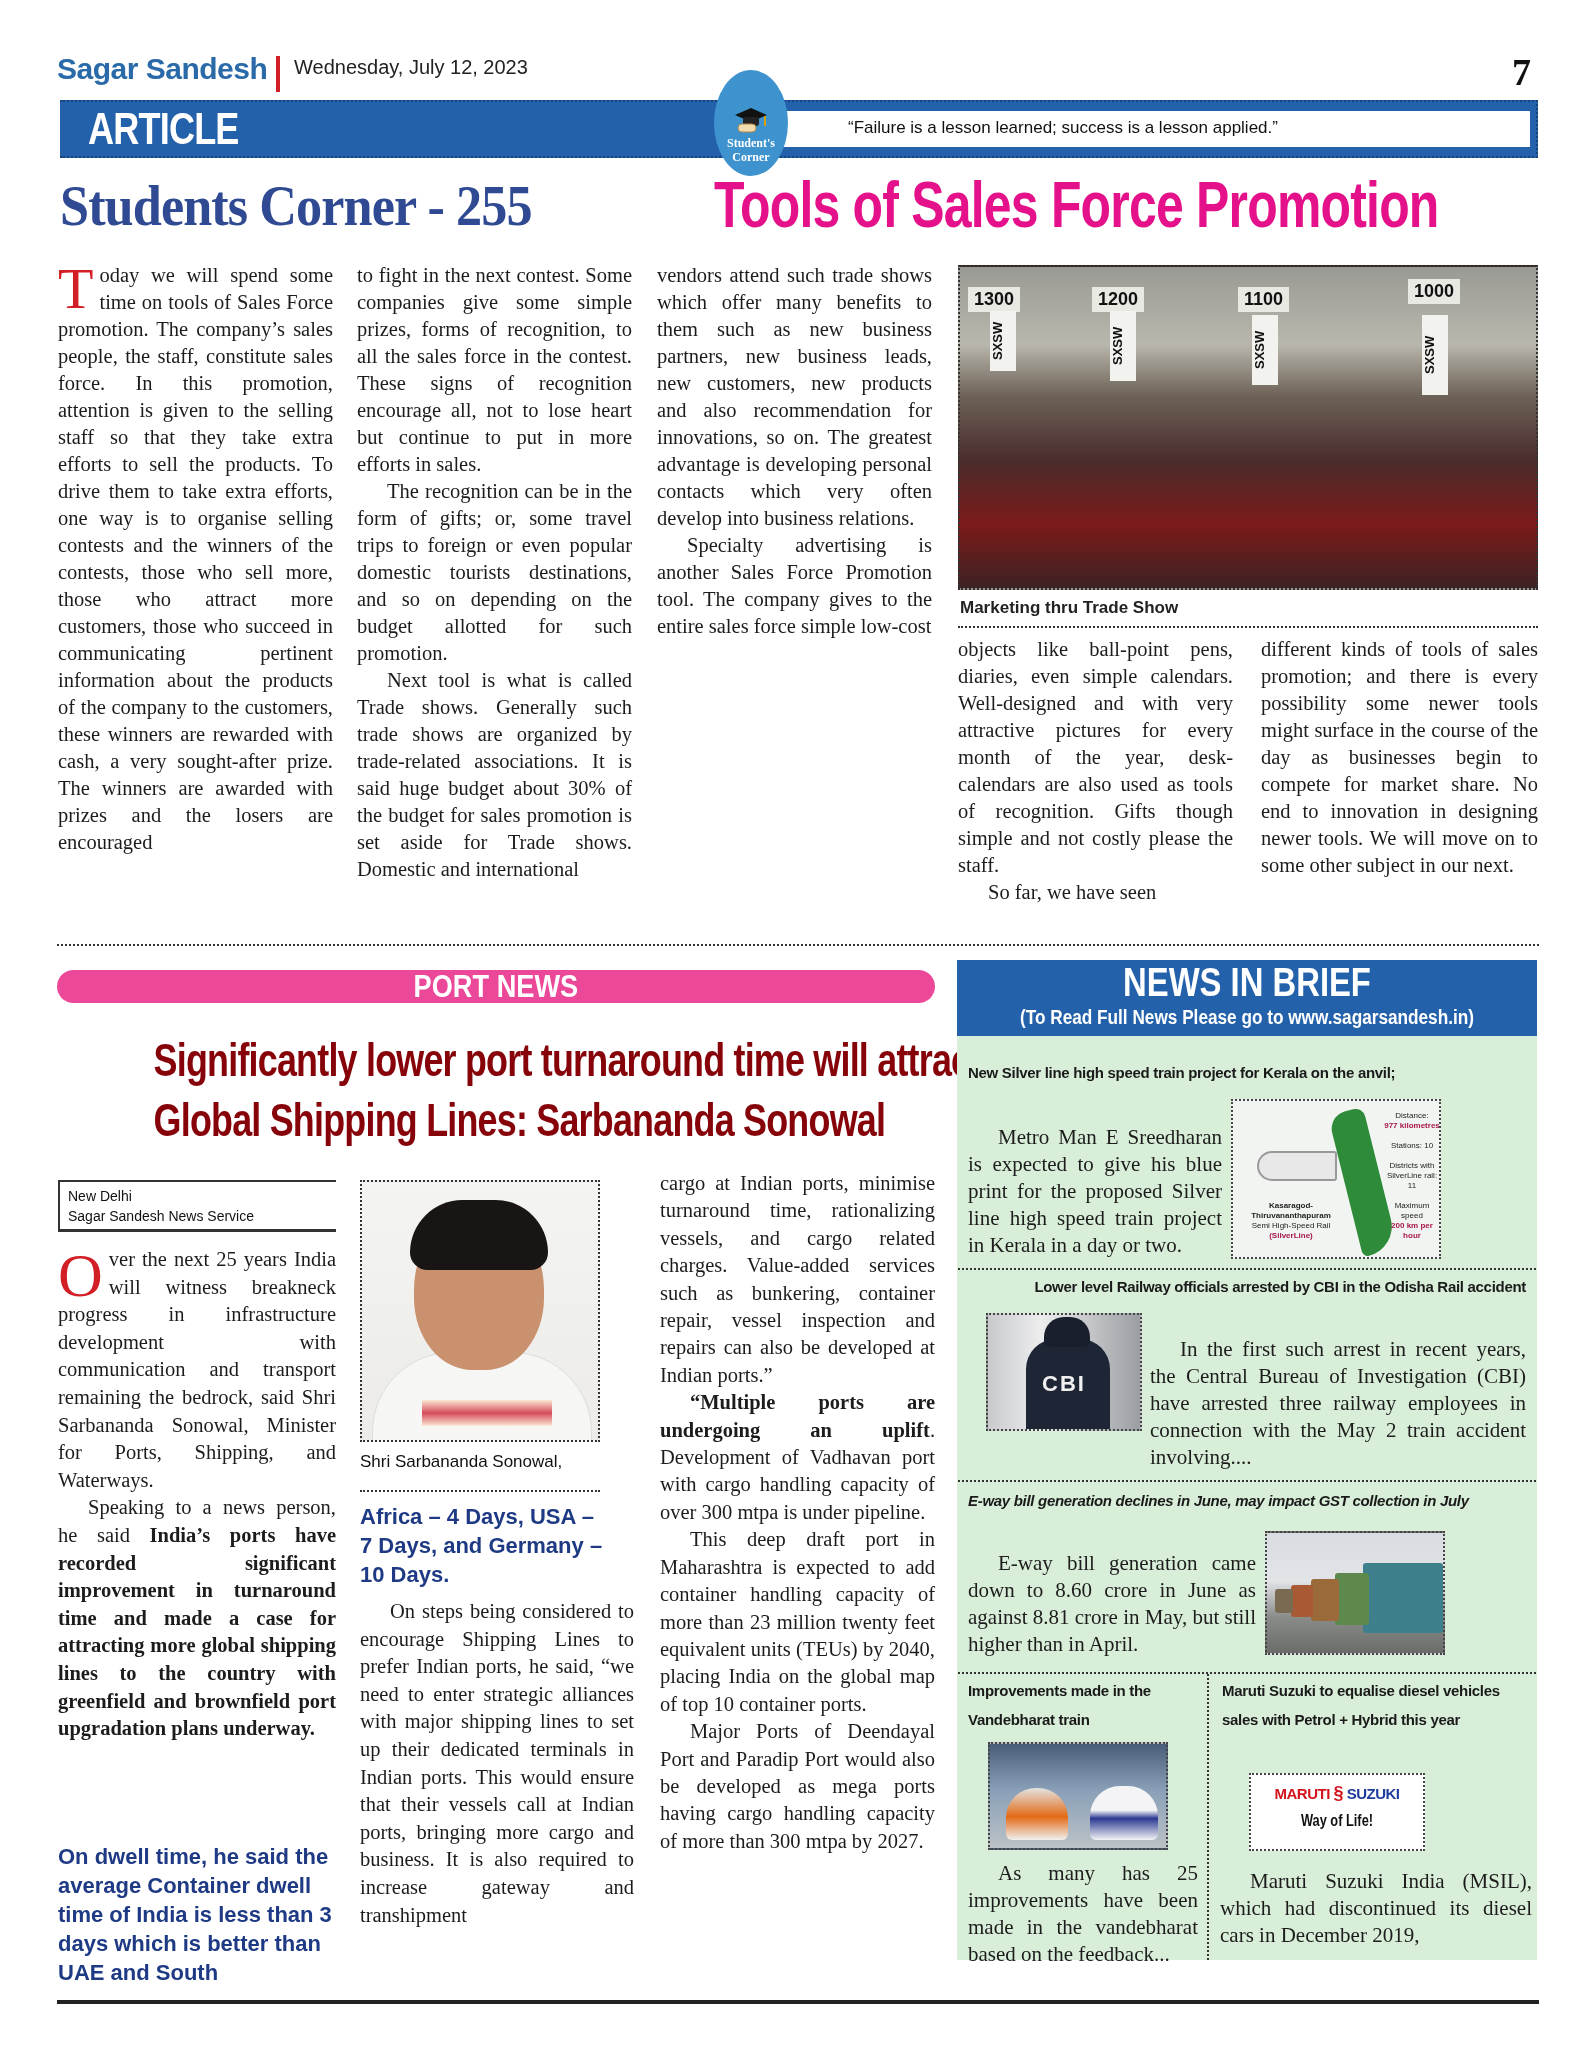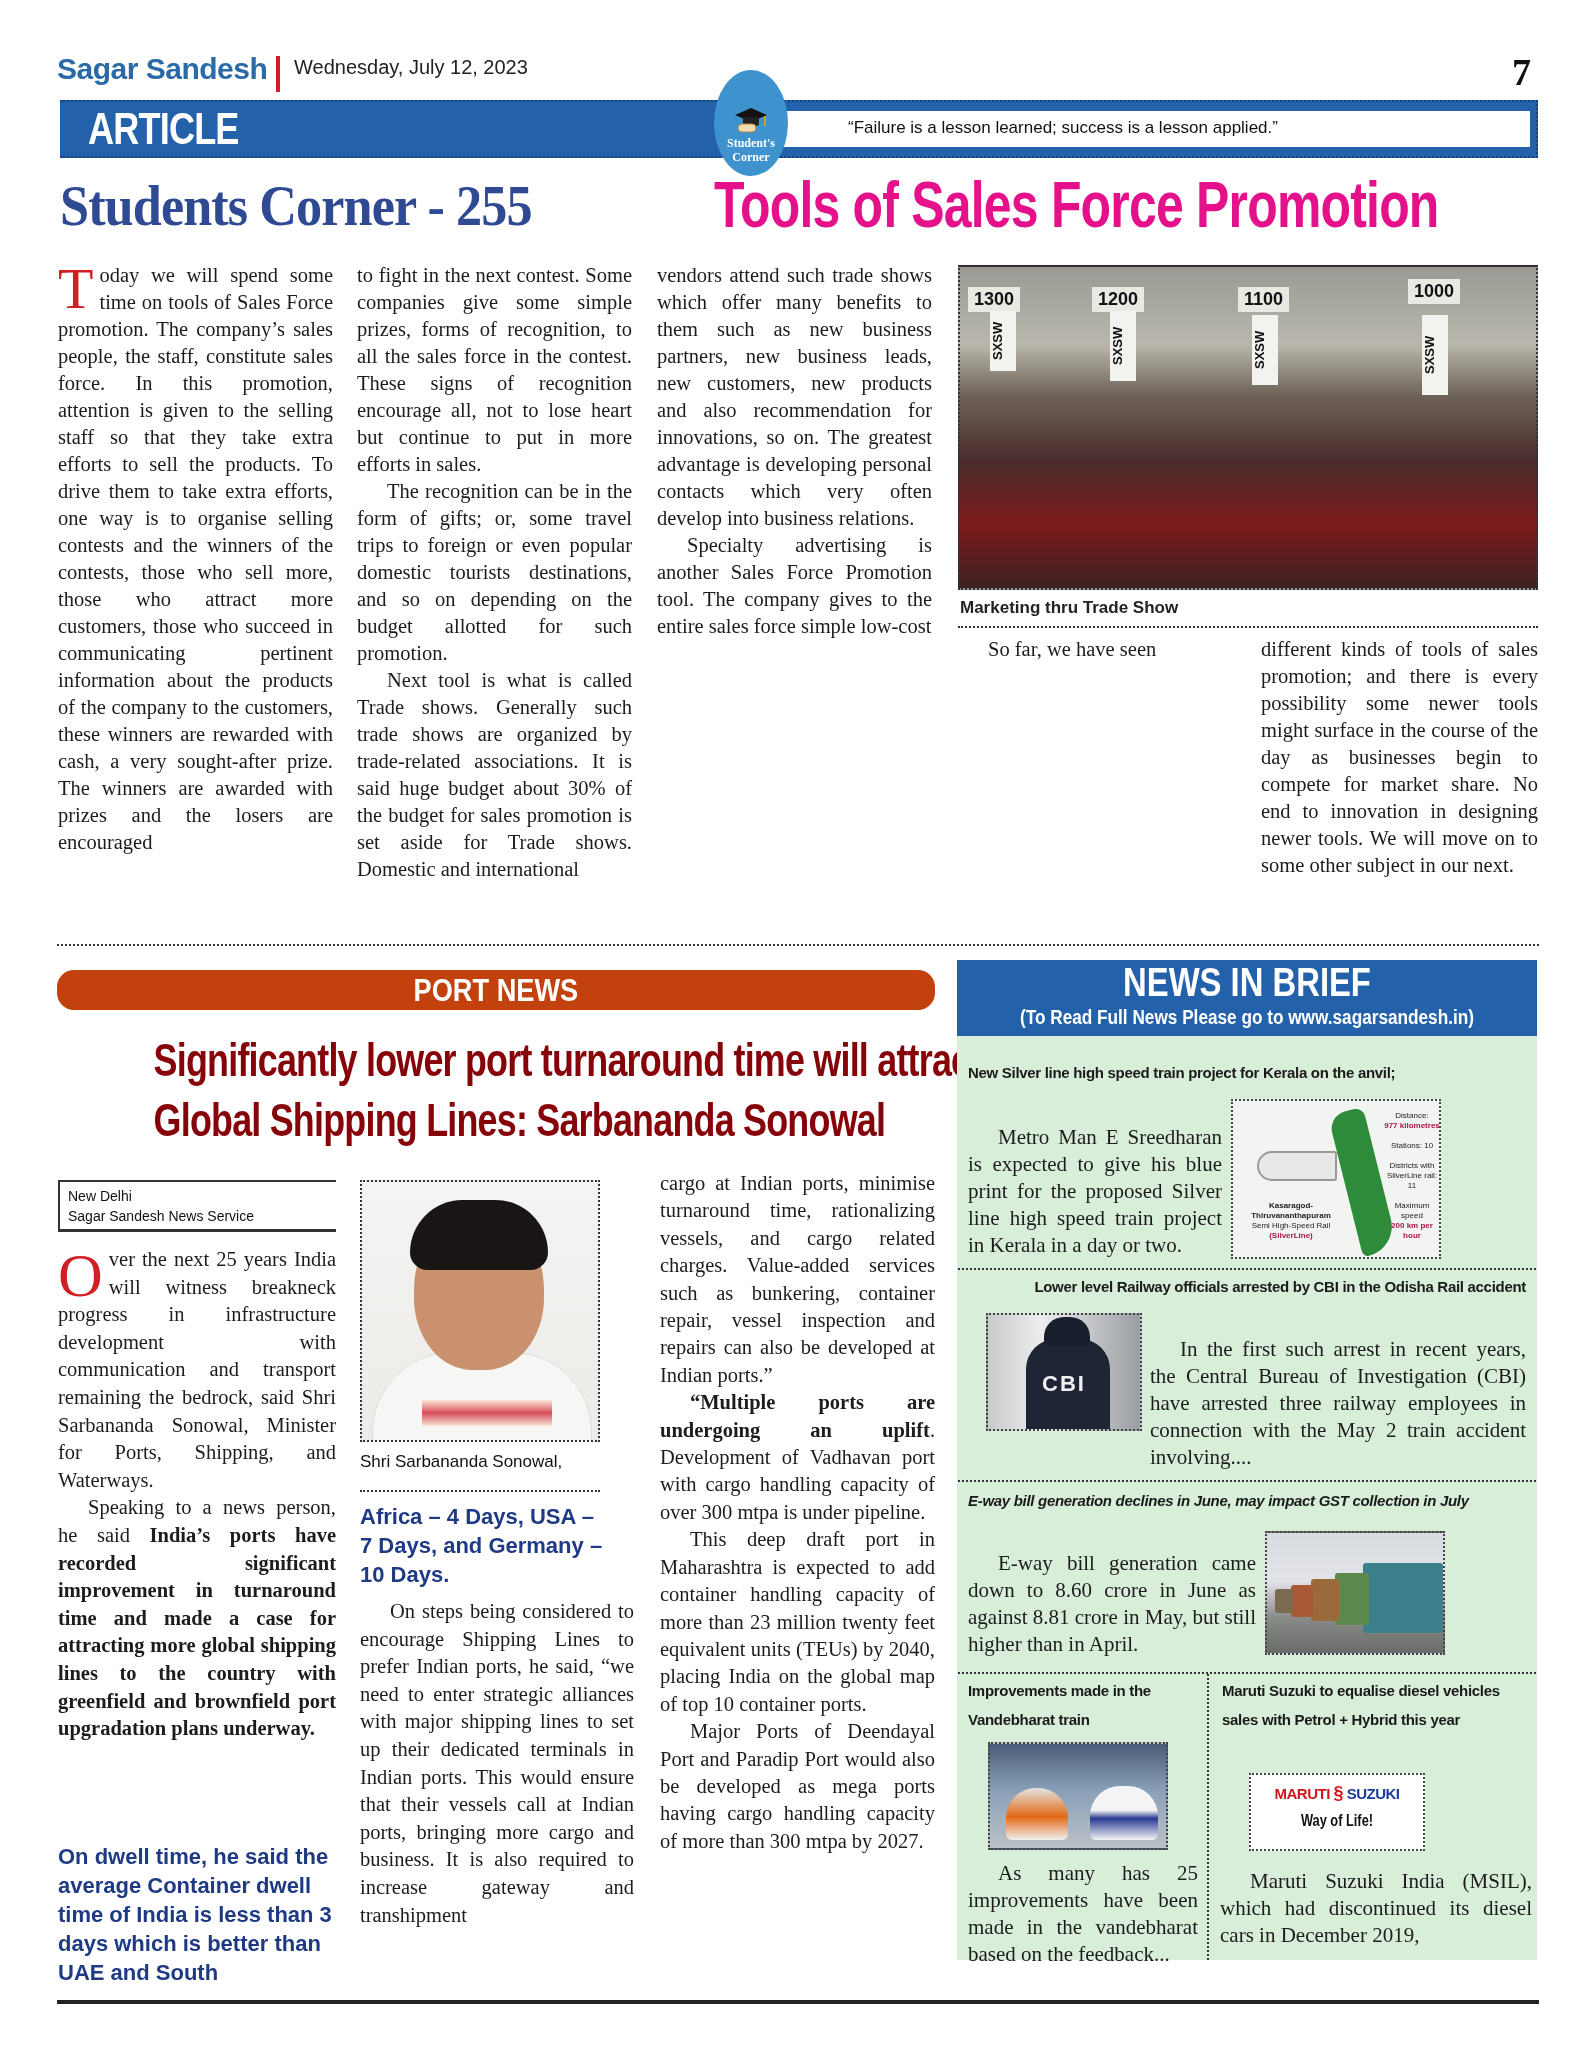--- a/index.html
+++ b/index.html
@@ -38,21 +38,21 @@
   .dotted-h { position: absolute; height: 0; border-top: 2px dotted #333; }
   .dotted-v { position: absolute; width: 0; border-left: 2px dotted #333; }
 
   
   .trade-img { left: 958px; top: 265px; width: 580px; height: 325px; border: 2px dotted #333; overflow: hidden; background: linear-gradient(180deg, #9a9a94 0%, #b9b7ad 24%, #6e6358 40%, #4a2c2c 60%, #7c1a1a 80%, #3c2222 100%); }
   .trade-img .sign { position: absolute; background: #e9e9e4; color: #111; font-family: "Liberation Sans", sans-serif; font-weight: bold; font-size: 18px; padding: 2px 6px; }
   .trade-img .banner { position: absolute; background: #f2f2ee; width: 26px; color: #111; font-family: "Liberation Sans", sans-serif; font-weight: bold; font-size: 13px; writing-mode: vertical-rl; transform: rotate(180deg); text-align: center; }
   .caption-trade { left: 960px; top: 598px; font-family: "Liberation Sans", sans-serif; font-weight: bold; font-size: 17px; color: #222; }
 
   
-  .port-band { left: 57px; top: 970px; width: 878px; height: 40px; background: #c2410c; display: flex; align-items: center; justify-content: center; border-radius: 17px; }
+  .port-band { left: 57px; top: 970px; width: 878px; height: 33px; background: #ec4899; display: flex; align-items: center; justify-content: center; border-radius: 17px; }
   .port-band span { font-family: "Liberation Sans", sans-serif; font-weight: bold; font-size: 32px; color: #fff; transform: scaleX(0.85); }
   .port-headline { left: 57px; top: 1030px; width: 878px; text-align: center; font-family: "Liberation Sans", sans-serif; font-weight: bold; font-size: 46px; line-height: 60px; color: #860309; letter-spacing: -1px; }
   .port-headline div { transform: scaleX(0.78); transform-origin: center; white-space: nowrap; }
 
   .dateline-box { left: 58px; top: 1180px; width: 278px; height: 52px; border: 2px solid #333; border-right: none; border-bottom: 3px solid #333; padding: 4px 8px; font-family: "Liberation Sans", sans-serif; font-size: 14px; line-height: 20px; color: #111; }
 
   .minister-photo { left: 360px; top: 1180px; width: 240px; height: 262px; border: 2px dotted #333; background: linear-gradient(180deg, #f4f4f2 0%, #ecebe8 100%); overflow: hidden; }
   .minister-photo .head { position: absolute; left: 52px; top: 28px; width: 130px; height: 160px; border-radius: 50% 50% 45% 45%; background: #c9916d; }
   .minister-photo .hair { position: absolute; left: 48px; top: 18px; width: 138px; height: 70px; border-radius: 60px 60px 20px 20px; background: #181514; }
   .minister-photo .body { position: absolute; left: 10px; top: 170px; width: 220px; height: 110px; border-radius: 80px 80px 0 0; background: #f6f6f4; border: 1px solid #ddd; }
@@ -147,20 +147,21 @@
   <div class="sign" style="left:448px; top:12px;">1000</div>
   <div class="banner" style="left:30px; top:44px; height:60px;">SXSW</div>
   <div class="banner" style="left:150px; top:44px; height:70px;">SXSW</div>
   <div class="banner" style="left:292px; top:48px; height:70px;">SXSW</div>
   <div class="banner" style="left:462px; top:48px; height:80px;">SXSW</div>
 </div>
 <div class="abs caption-trade">Marketing thru Trade Show</div>
 <div class="dotted-h" style="left:958px; top:626px; width:580px;"></div>
 
 <div class="col" style="left:958px; top:636px; width:275px;">
+  <p>objects like ball-point pens, diaries, even simple calendars. Well-designed and with very attractive pictures for every month of the year, desk-calendars are also used as tools of recognition. Gifts though simple and not costly please the staff.</p>
   <p class="ind">So far, we have seen</p>
 </div>
 <div class="col" style="left:1261px; top:636px; width:277px;">
   <p>different kinds of tools of sales promotion; and there is every possibility some newer tools might surface in the course of the day as businesses begin to compete for market share. No end to innovation in designing newer tools. We will move on to some other subject in our next.</p>
 </div>
 
 <div class="dotted-h" style="left:57px; top:944px; width:1482px;"></div>
 
 <div class="abs port-band">
   <span>PORT NEWS</span>

